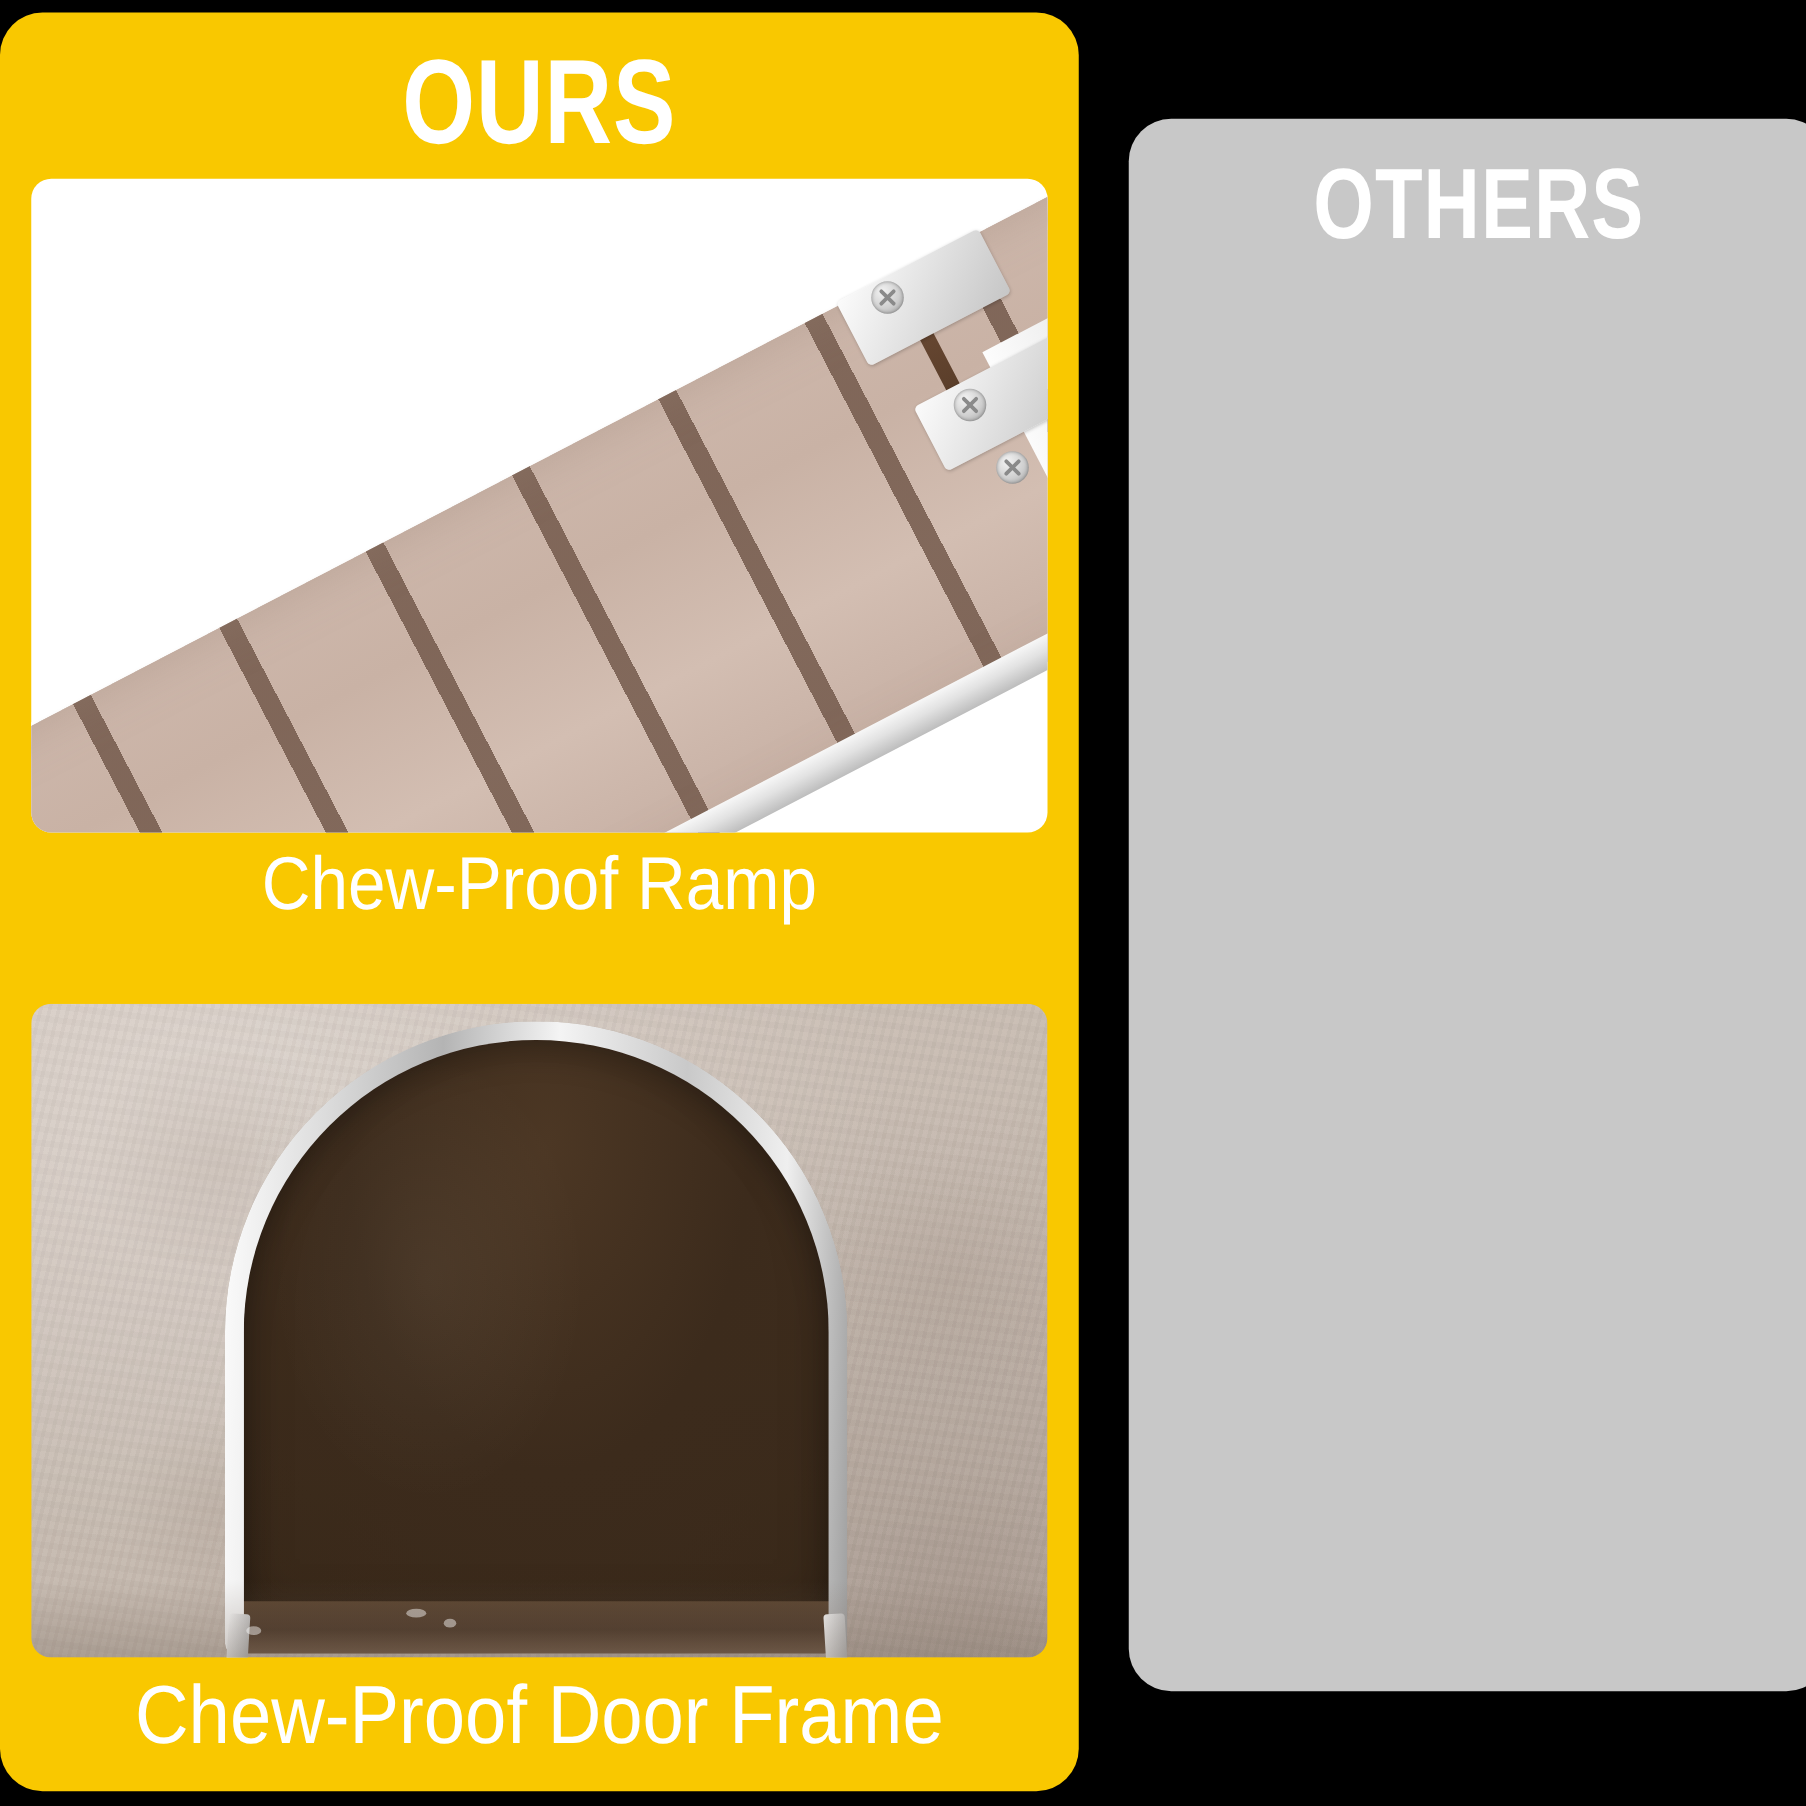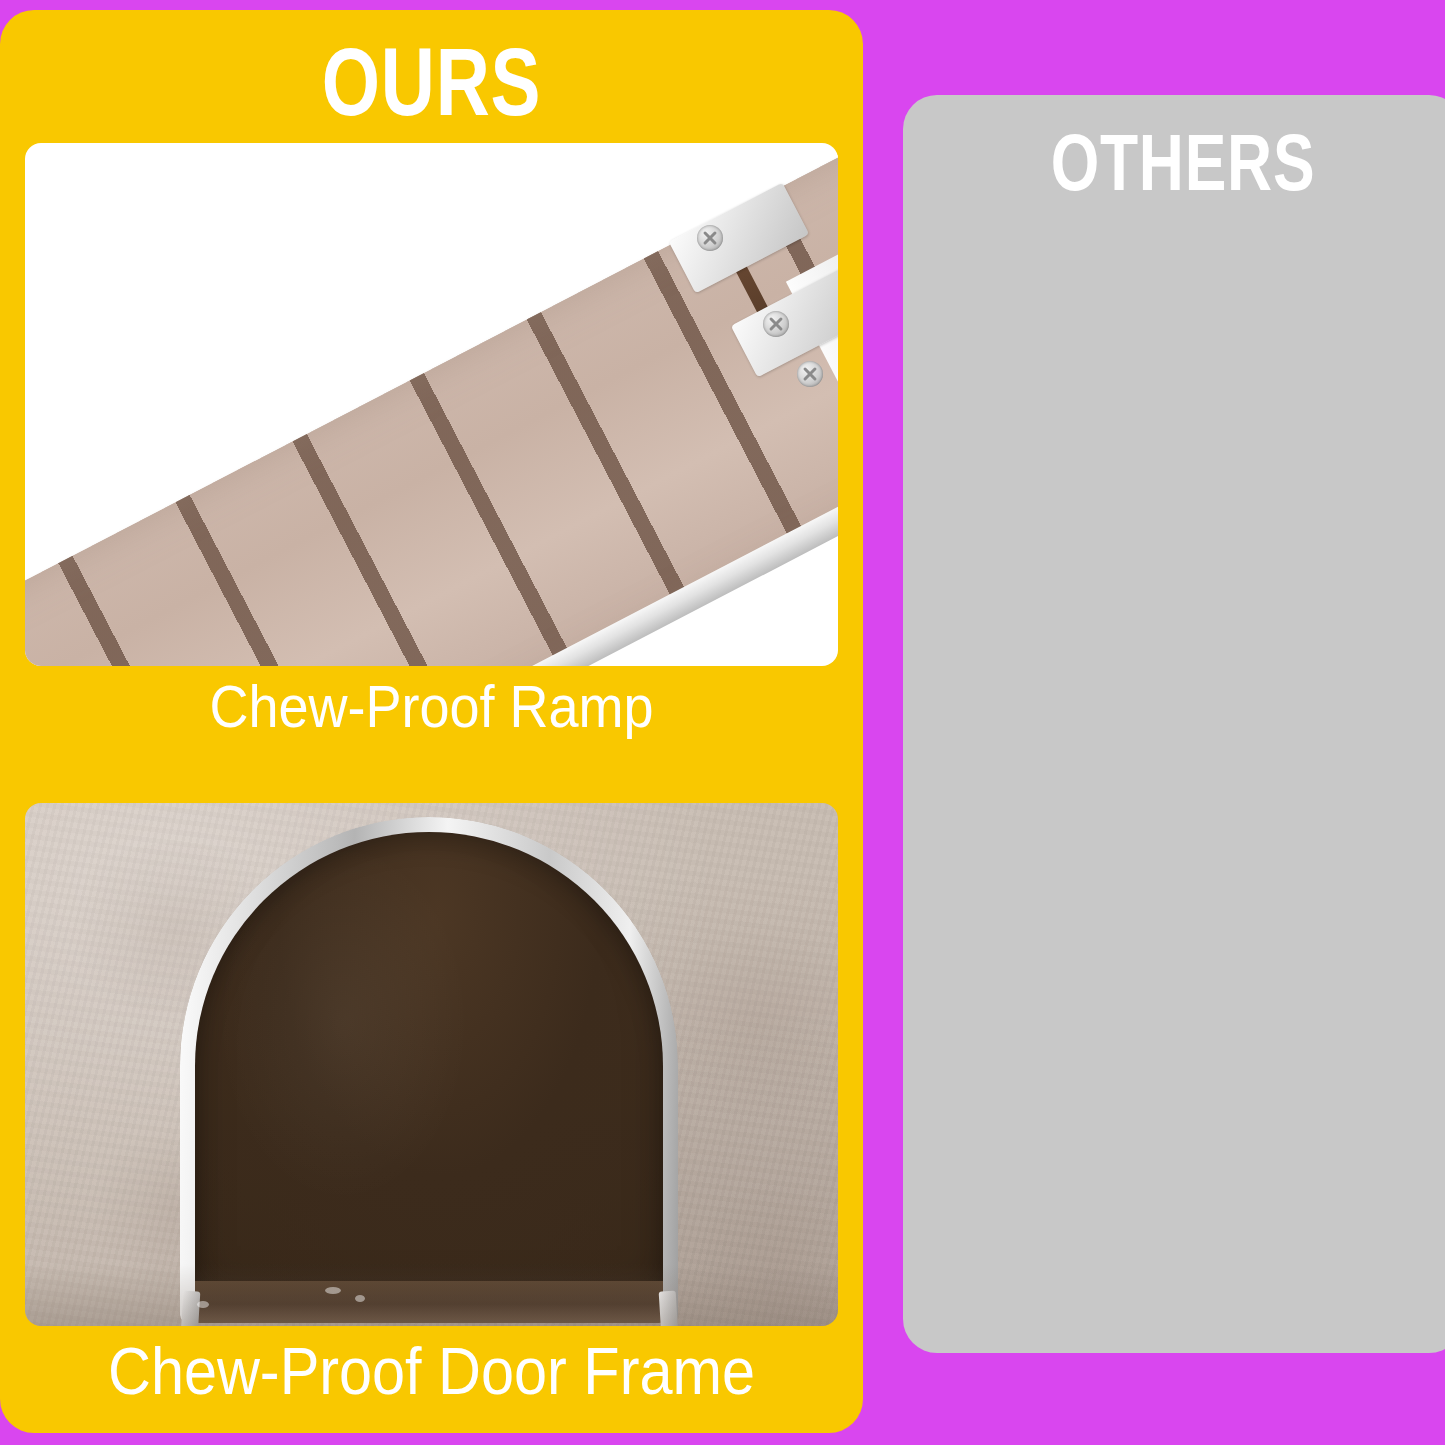--- a/index.html
+++ b/index.html
@@ -9,21 +9,21 @@
     height: 1445px;
     background: #ffffff;
     font-family: "Liberation Sans", sans-serif;
     overflow: hidden;
   }
 
   #stage {
     position: relative;
     width: 1445px;
     height: 1445px;
-    background: #d946ef;
+    background: #000000;
   }
 
   
   .panel {
     position: absolute;
     border-radius: 34px;
   }
 
   #panel-ours {
     left: 0px;

